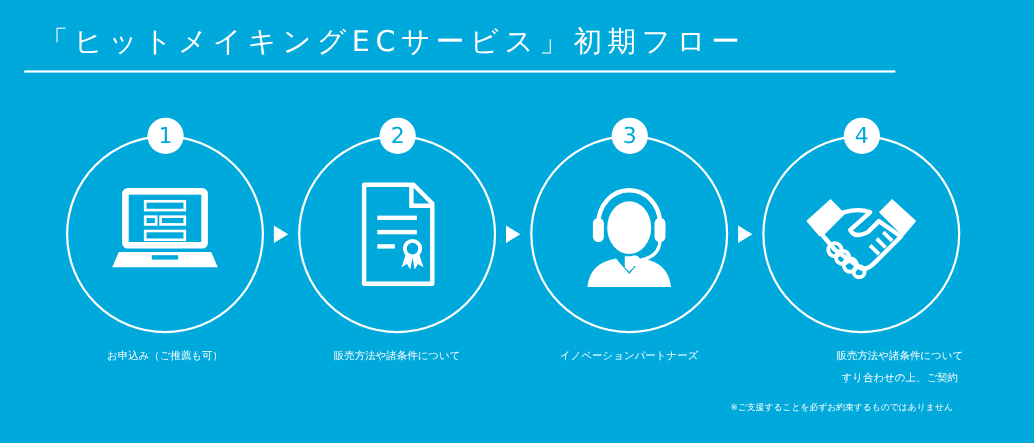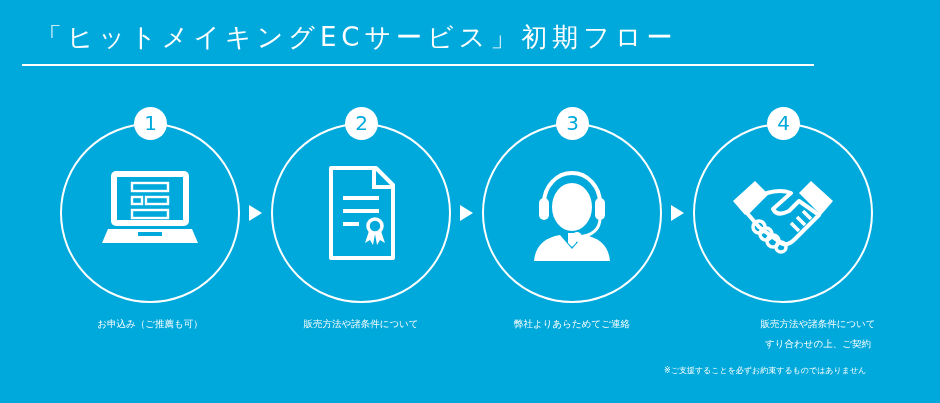--- a/index.html
+++ b/index.html
@@ -124,20 +124,20 @@
   </svg>
 </div>
 
 <div class="caption" style="left:30px;">
   <div>お申込み（ご推薦も可）</div>
 </div>
 <div class="caption" style="left:241px;">
   <div>販売方法や諸条件について</div>
 </div>
 <div class="caption" style="left:452px;">
-  <div>弊社よりあらためてご連絡</div>
+  <div>イノベーションパートナーズ</div>
 </div>
 <div class="caption" style="left:698px;">
   <div>販売方法や諸条件について</div>
   <div>すり合わせの上、ご契約</div>
 </div>
 
 <div class="note">※ご支援することを必ずお約束するものではありません</div>
 
 </body></html>

